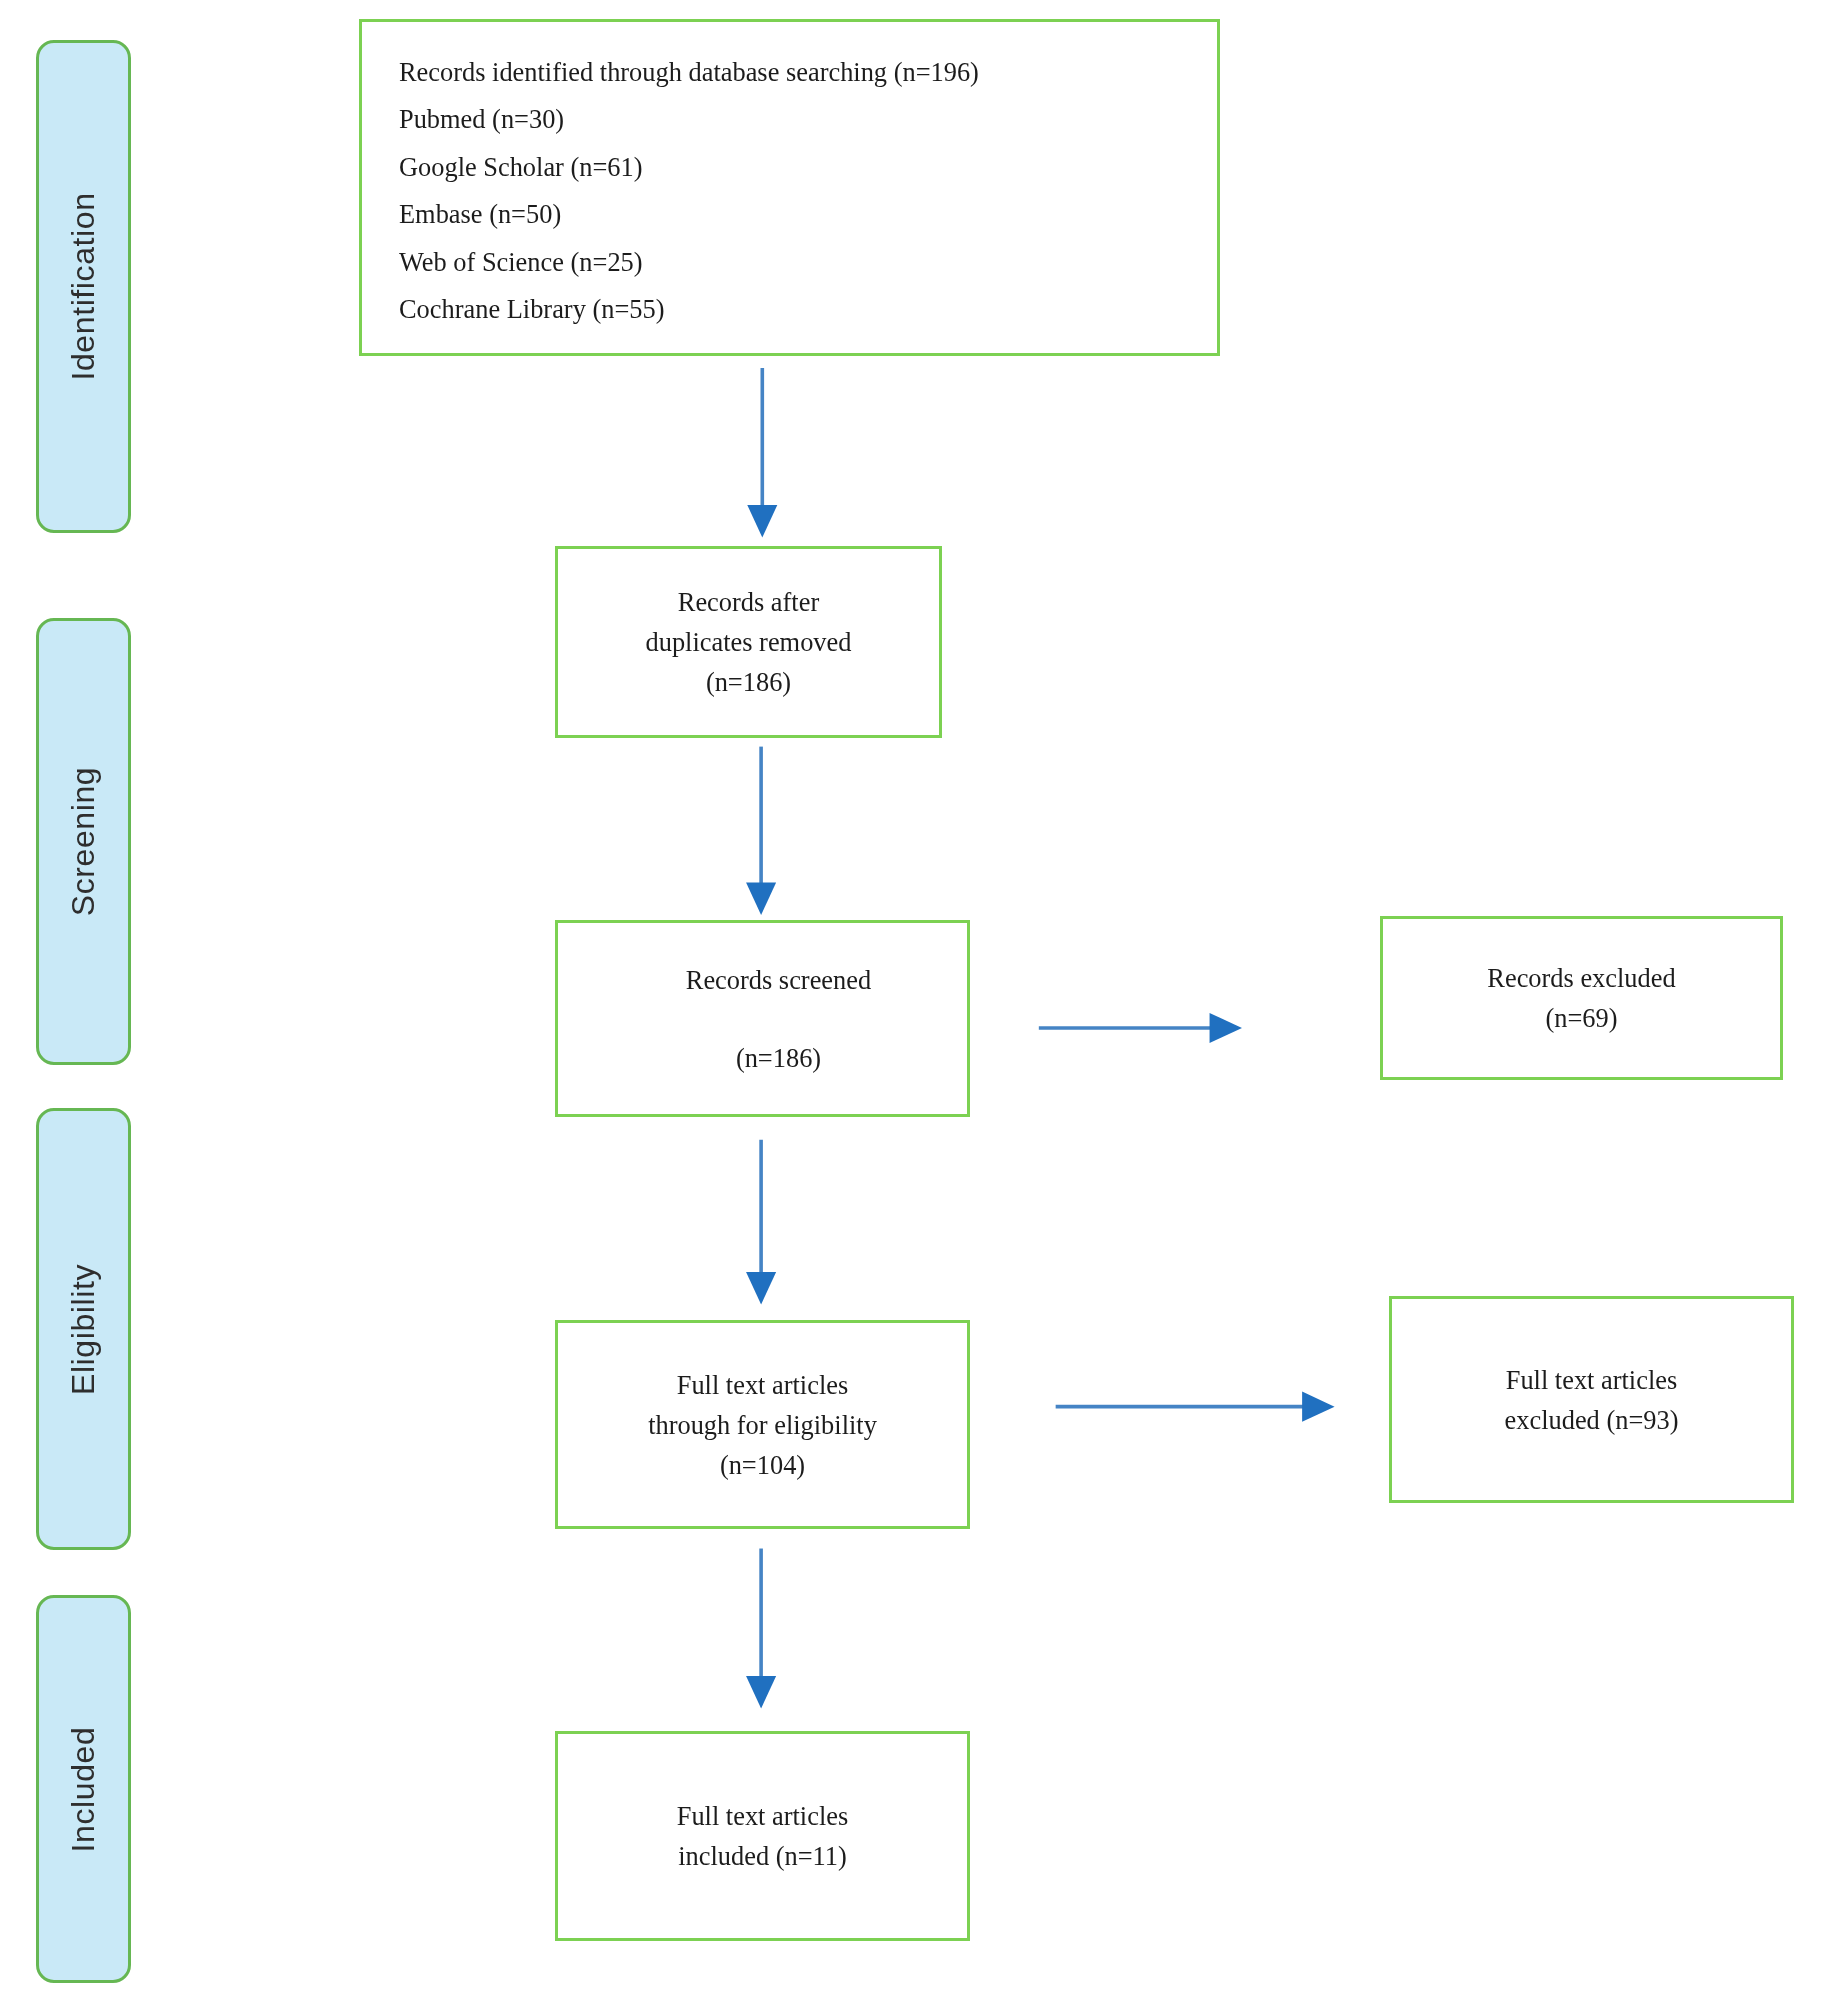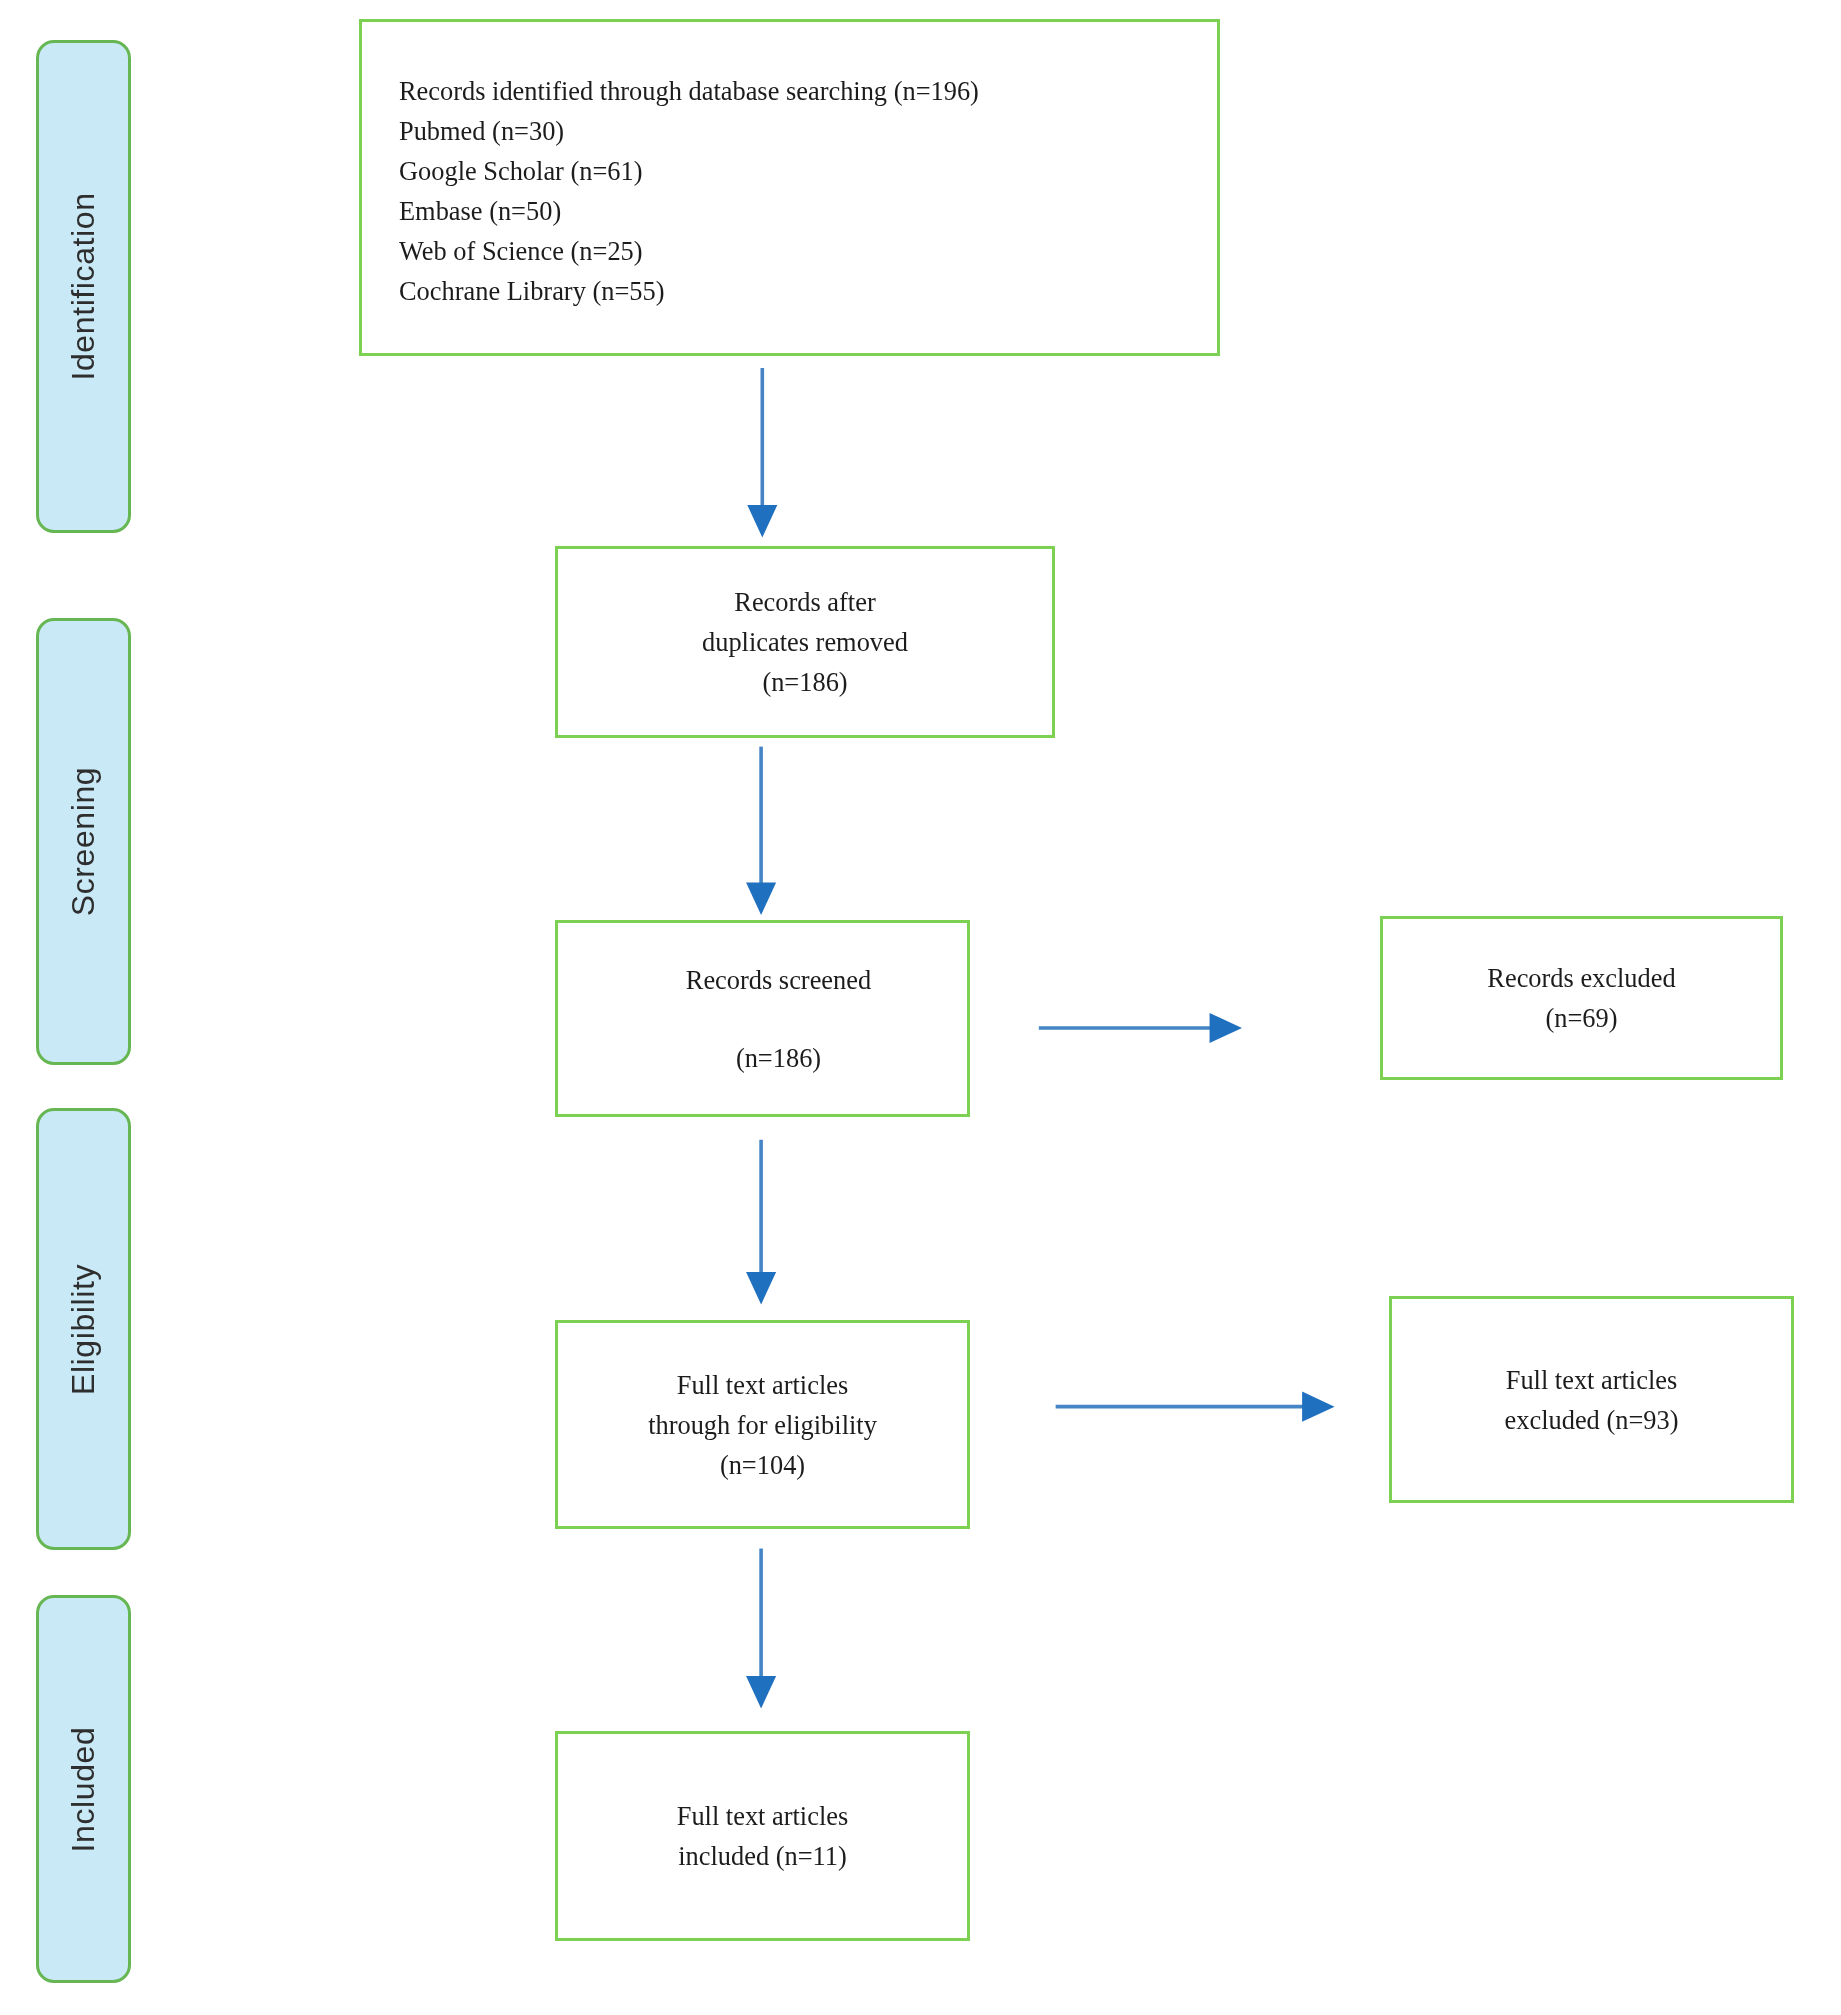--- a/index.html
+++ b/index.html
@@ -30,21 +30,21 @@
   }
   
   .fbox{
     position:absolute;box-sizing:border-box;background:#ffffff;
     border:3px solid var(--flow-border,#7cd152);
     display:flex;flex-direction:column;align-items:center;justify-content:center;
     text-align:center;font-size:26.4px;line-height:40px;
   }
   .fbox .ln{display:block;}
   #box-identified{
-    align-items:flex-start;justify-content:center;text-align:left;
+    align-items:flex-start;justify-content:space-between;text-align:left;
     padding:30px 24px 24px 37px;
   }
   .gap-above{margin-top:38px;}
 </style>
 </head>
 <body>
 
 <div id="canvas">
 
   <svg id="arrows" width="1842" height="2015" viewBox="0 0 3064 3352">
@@ -89,21 +89,21 @@
 
   <div class="fbox" id="box-identified" style="left:359px;top:19px;width:861px;height:337px;">
     <span class="ln">Records identified through database searching (n=196)</span>
     <span class="ln">Pubmed (n=30)</span>
     <span class="ln">Google Scholar (n=61)</span>
     <span class="ln">Embase (n=50)</span>
     <span class="ln">Web of Science (n=25)</span>
     <span class="ln">Cochrane Library (n=55)</span>
   </div>
 
-  <div class="fbox" id="box-after-duplicates" style="left:555px;top:546px;width:500px;height:192px;">
+  <div class="fbox" id="box-after-duplicates" style="left:555px;top:546px;width:387px;height:192px;">
     <span class="ln">Records after</span>
     <span class="ln">duplicates removed</span>
     <span class="ln">(n=186)</span>
   </div>
 
   <div class="fbox" id="box-screened" style="left:555px;top:920px;width:415px;height:197px;padding-left:32px;">
     <span class="ln">Records screened</span>
     <span class="ln gap-above">(n=186)</span>
   </div>
 

